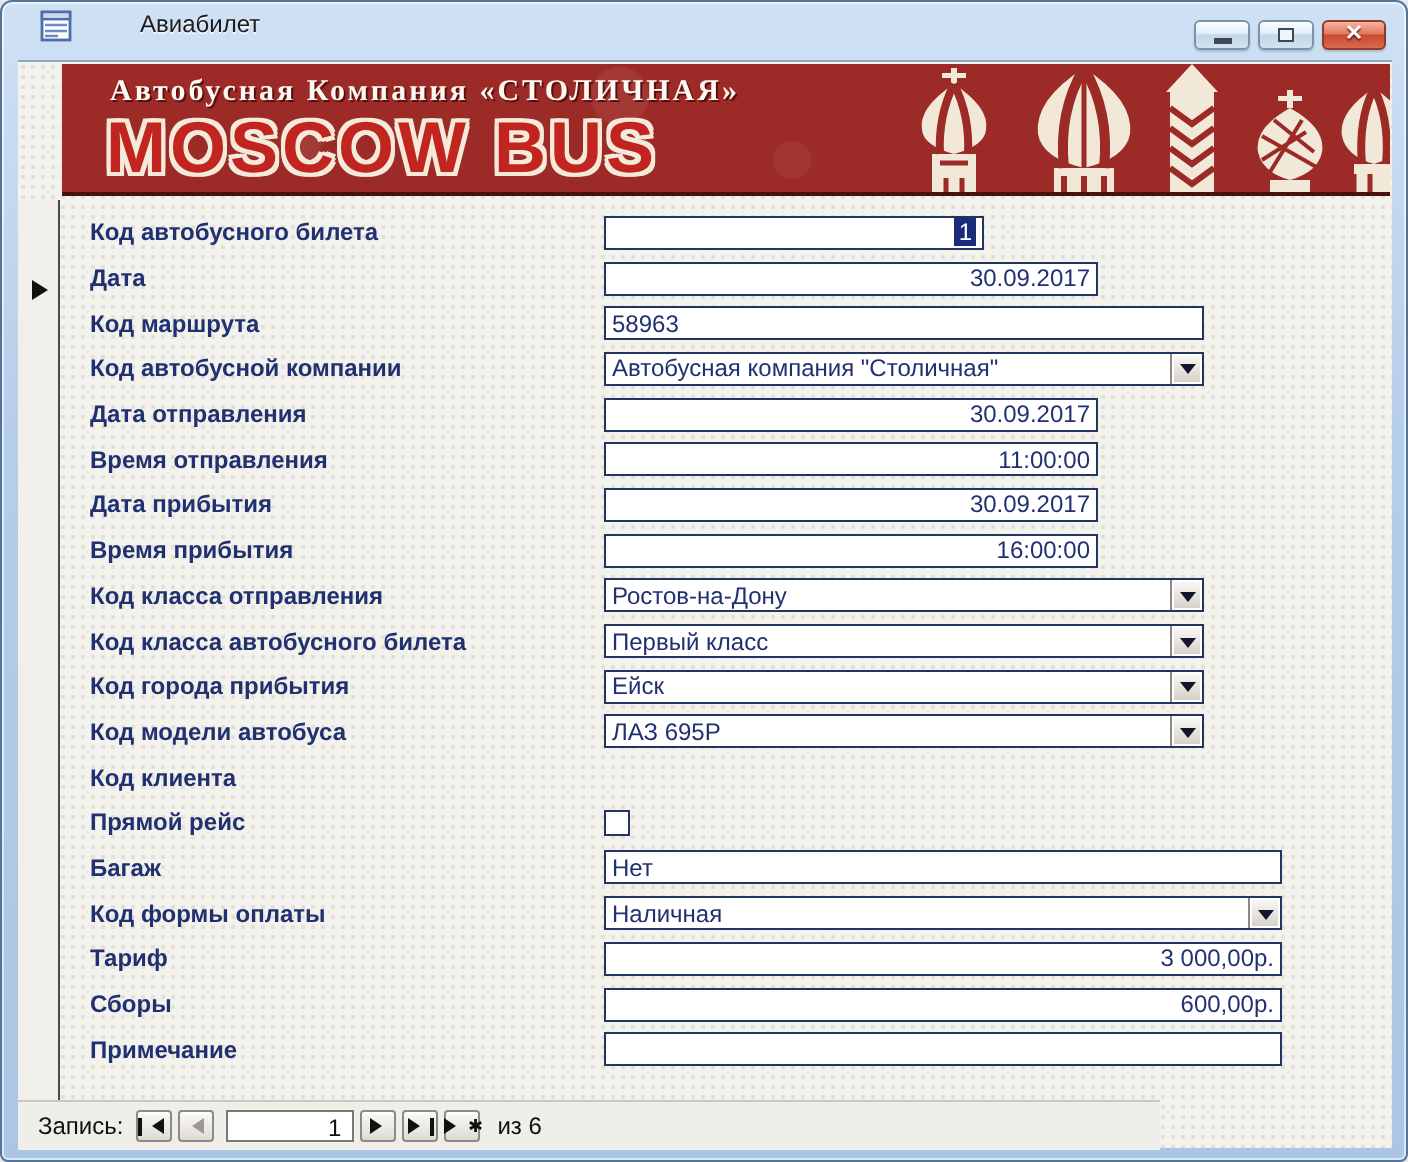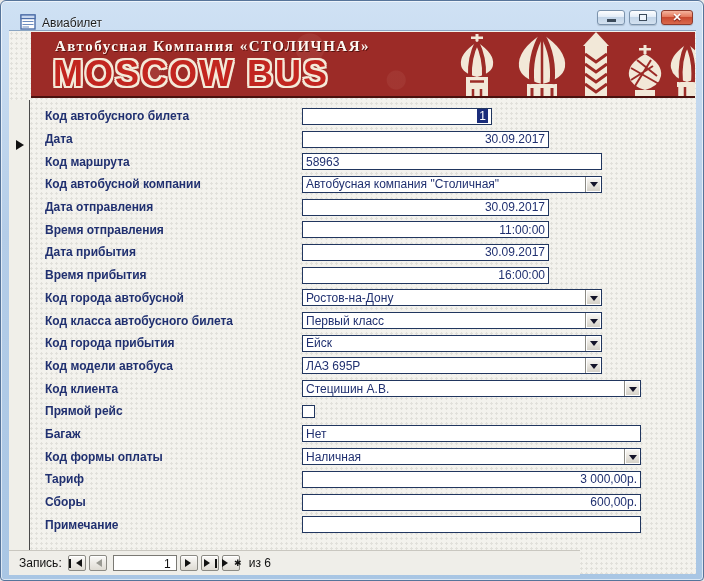--- a/index.html
+++ b/index.html
@@ -7,21 +7,21 @@
 
   .window {
     position:relative; width:704px; height:581px;
     background:linear-gradient(#cfe1f4,#b4cde8 40%,#a9c6e4);
     border:1px solid #56749a; border-radius:6px 6px 4px 4px;
     box-shadow:inset 0 0 0 1px rgba(255,255,255,.6);
     overflow:hidden;
   }
 
   
-  .titlebar { position:absolute; left:8px; top:4px; right:8px; height:25px; display:flex; align-items:flex-end; }
+  .titlebar { position:absolute; left:8px; top:4px; right:8px; height:25px; display:flex; align-items:flex-start;gap:28px; }
   .win-icon { width:16px; height:16px; margin:0 6px 0 11px; flex:0 0 auto; }
   .win-title { font-size:12px; color:#1c1c1c; text-shadow:0 1px 0 rgba(255,255,255,.7); }
   .winbtns { position:absolute; right:2px; top:5px; display:flex; gap:4px; }
   .wbtn {
     width:28px; height:15px; border:1px solid #7b93ad; border-radius:3px;
     background:linear-gradient(#fdfeff,#e3edf8 45%,#c3d5e8 50%,#d4e2f0);
     display:flex; align-items:center; justify-content:center; cursor:default;
     box-shadow:0 1px 1px rgba(0,0,0,.15);
   }
   .wbtn.close {
@@ -251,21 +251,21 @@
             <span class="val">30.09.2017</span>
           </div>
         </div>
         <div class="row">
           <div class="lbl">Время прибытия</div>
           <div class="fld m right">
             <span class="val">16:00:00</span>
           </div>
         </div>
         <div class="row">
-          <div class="lbl">Код города автобусной</div>
+          <div class="lbl">Код класса отправления</div>
           <div class="fld l">
             <span class="val">Ростов-на-Дону</span>
             <span class="dbtn">
               <i class="darrow"></i>
             </span>
           </div>
         </div>
         <div class="row">
           <div class="lbl">Код класса автобусного билета</div>
           <div class="fld l">
@@ -288,26 +288,20 @@
           <div class="lbl">Код модели автобуса</div>
           <div class="fld l">
             <span class="val">ЛАЗ 695Р</span>
             <span class="dbtn">
               <i class="darrow"></i>
             </span>
           </div>
         </div>
         <div class="row">
           <div class="lbl">Код клиента</div>
-          <div class="fld xl">
-            <span class="val">Стецишин А.В.</span>
-            <span class="dbtn">
-              <i class="darrow"></i>
-            </span>
-          </div>
         </div>
         <div class="row">
           <div class="lbl">Прямой рейс</div>
           <span class="cb"></span>
         </div>
         <div class="row">
           <div class="lbl">Багаж</div>
           <div class="fld xl">
             <span class="val">Нет</span>
           </div>

